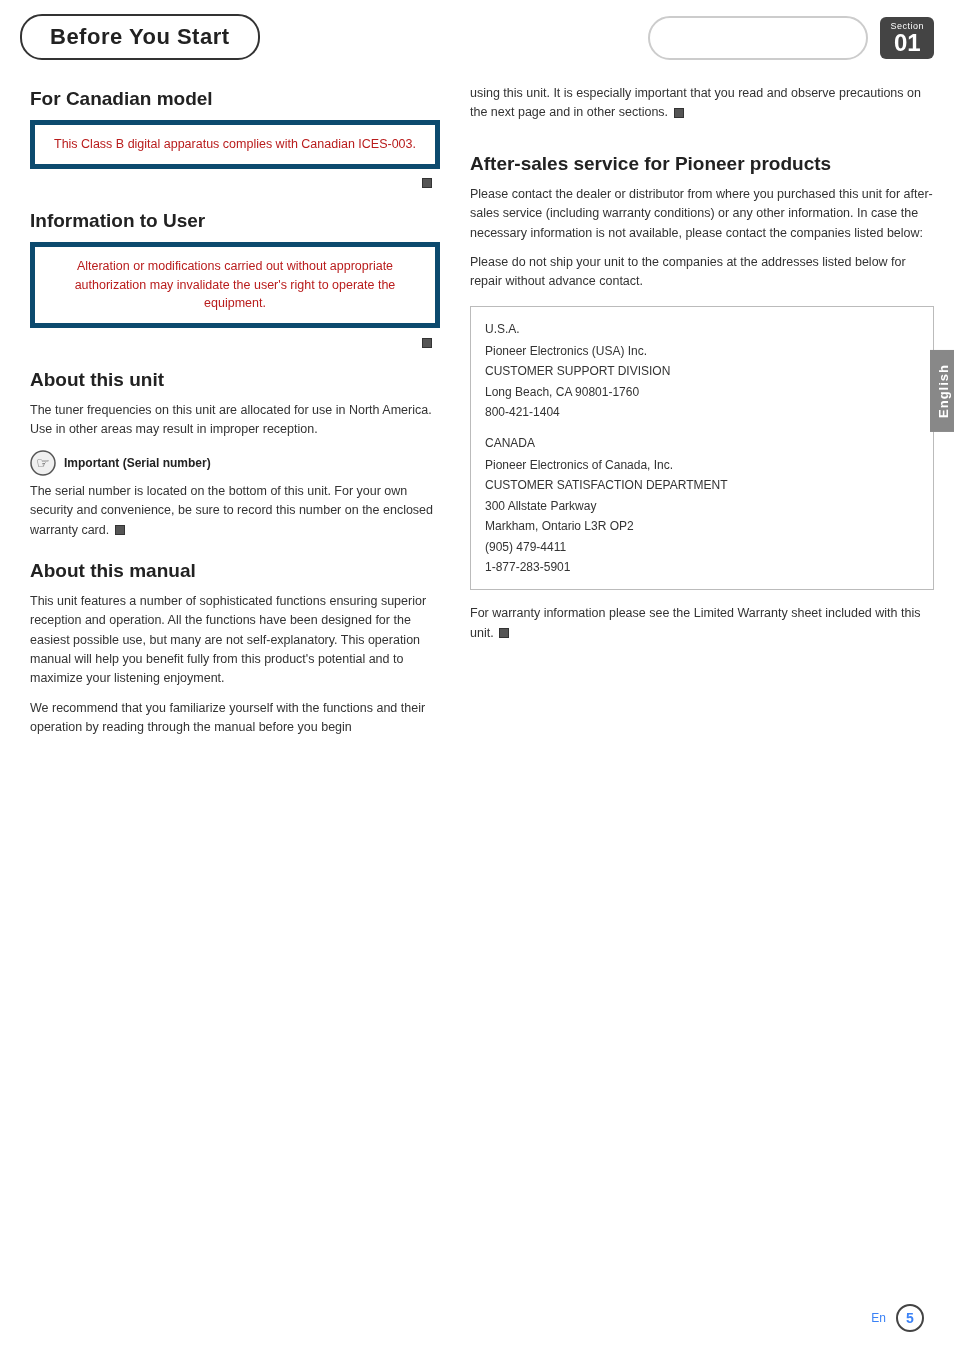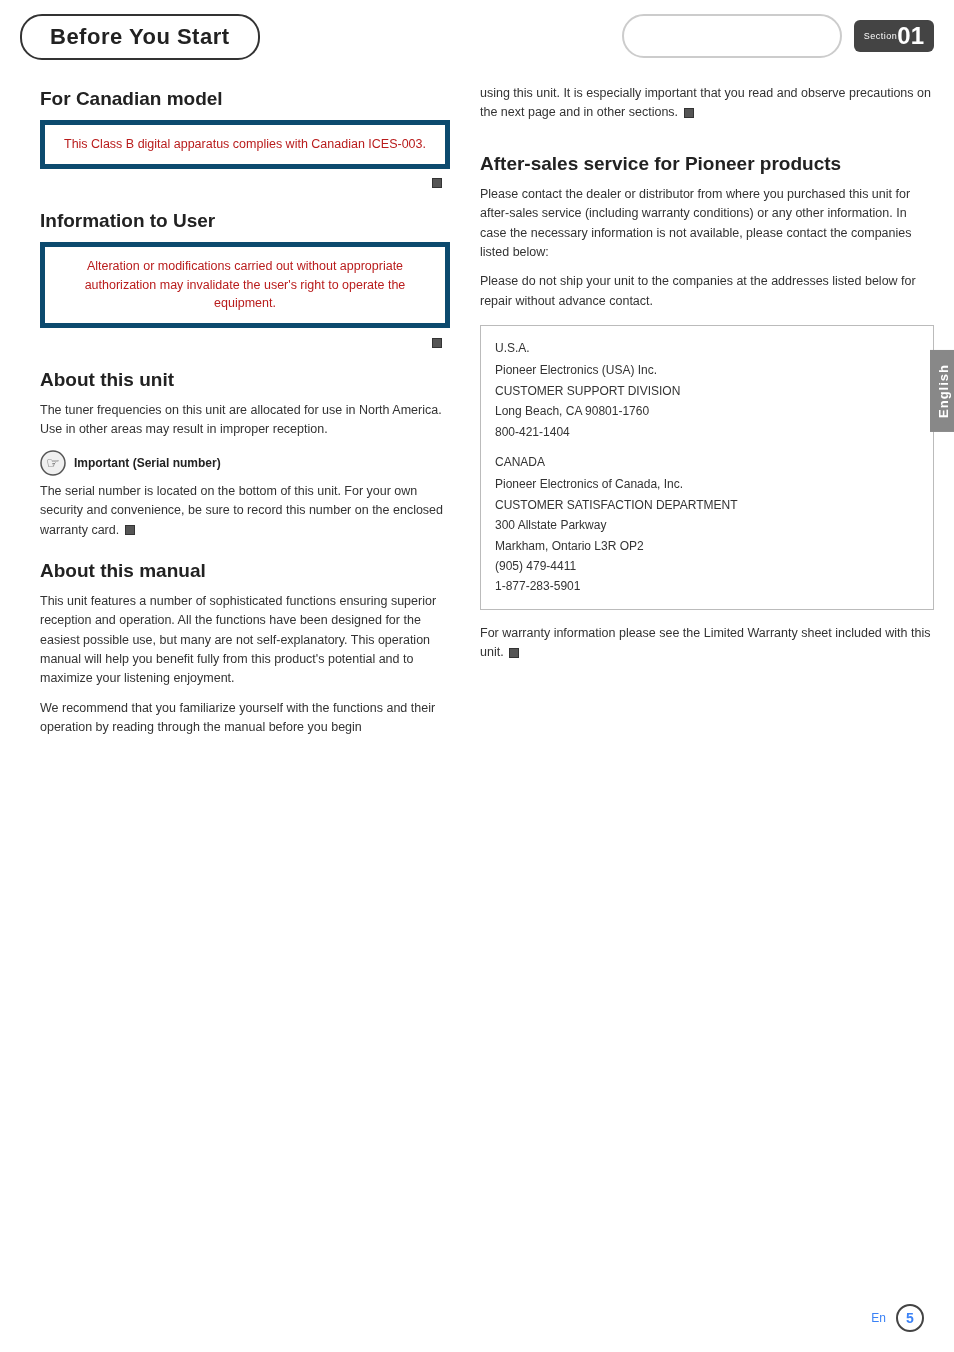--- a/index.html
+++ b/index.html
@@ -10,21 +10,21 @@
       font-size: 13px;
       color: #222;
       width: 954px;
       min-height: 1352px;
       position: relative;
     }
 
     
     .header {
       display: flex;
-      align-items: flex-start;
+      align-items: flex-end;
       justify-content: space-between;
       padding: 14px 20px 0 20px;
       margin-bottom: 10px;
     }
 
     .header-title-box {
       border: 2px solid #333;
       border-radius: 22px;
       padding: 8px 28px;
       font-size: 22px;
@@ -41,21 +41,21 @@
     .header-section-box {
       border: 2px solid #ccc;
       border-radius: 22px;
       padding: 8px 50px;
       min-width: 220px;
       height: 44px;
     }
 
     .section-badge {
       display: flex;
-      flex-direction: row;
+      flex-direction: column;
       align-items: center;
       justify-content: center;
       background: #444;
       color: #fff;
       border-radius: 6px;
       padding: 4px 10px;
       margin-left: 12px;
       font-size: 11px;
       font-weight: bold;
       line-height: 1.2;
@@ -69,21 +69,21 @@
 
     .section-badge .section-number {
       font-size: 24px;
       font-weight: bold;
       line-height: 1;
     }
 
     
     .content {
       display: flex;
-      padding: 10px 0 20px 10px;
+      padding: 10px 0 20px 0;
     }
 
     
     .left-col {
       flex: 0 0 460px;
       padding: 0 20px 0 30px;
     }
 
     
     .right-col {

